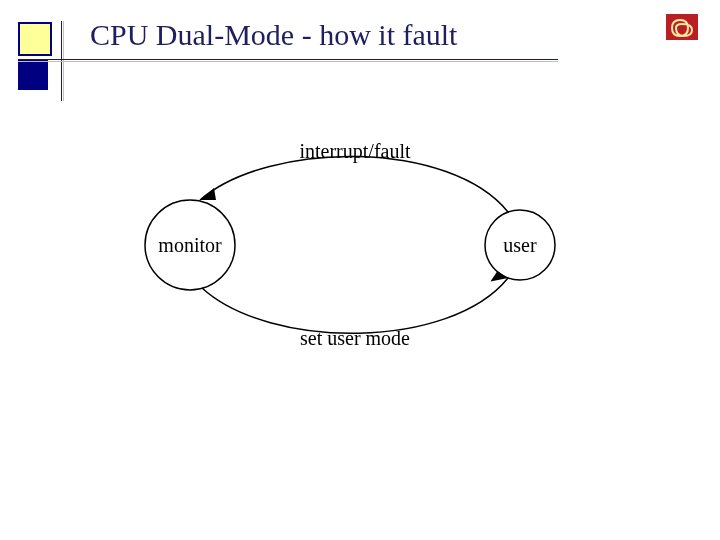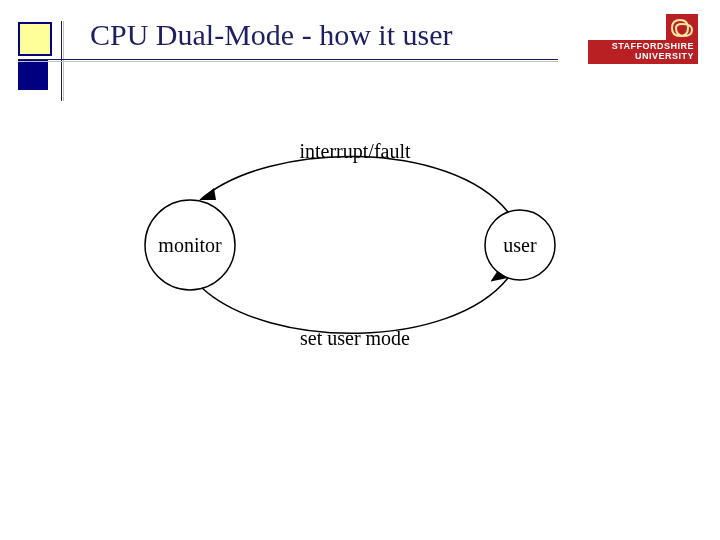--- a/index.html
+++ b/index.html
@@ -122,31 +122,27 @@
 </head>
 <body>
 
 <div class="yellow-square"></div>
 <div class="blue-square"></div>
 <div class="line-v"></div>
 <div class="line-v-gray"></div>
 <div class="line-h"></div>
 <div class="line-h-gray"></div>
 
-<div class="title">CPU Dual-Mode - how it user</div>
+<div class="title">CPU Dual-Mode - how it fault</div>
 
 <div class="logo-box">
   <div class="logo-icon">
     <svg viewBox="0 0 32 26" width="32" height="26">
       <path d="M6 14 Q6 6 14 6 Q22 6 22 14 Q22 22 14 22 Q6 22 6 14 M10 14 Q10 10 16 10 Q26 10 26 16 Q26 22 18 22 Q10 22 10 14" fill="none" stroke="#ffe8a0" stroke-width="2"></path>
     </svg>
-  </div>
-  <div class="logo-bar">
-    <span>STAFFORDSHIRE</span><br>
-    <span>UNIVERSITY</span>
   </div>
 </div>
 
 <div class="diagram">
 <svg viewBox="0 0 480 210" width="480" height="210">
 
   <circle cx="70" cy="105" r="45" fill="white" stroke="#000" stroke-width="1.5"></circle>
   <circle cx="400" cy="105" r="35" fill="white" stroke="#000" stroke-width="1.5"></circle>
   <text x="70" y="112" text-anchor="middle">monitor</text>
   <text x="400" y="112" text-anchor="middle">user</text>

